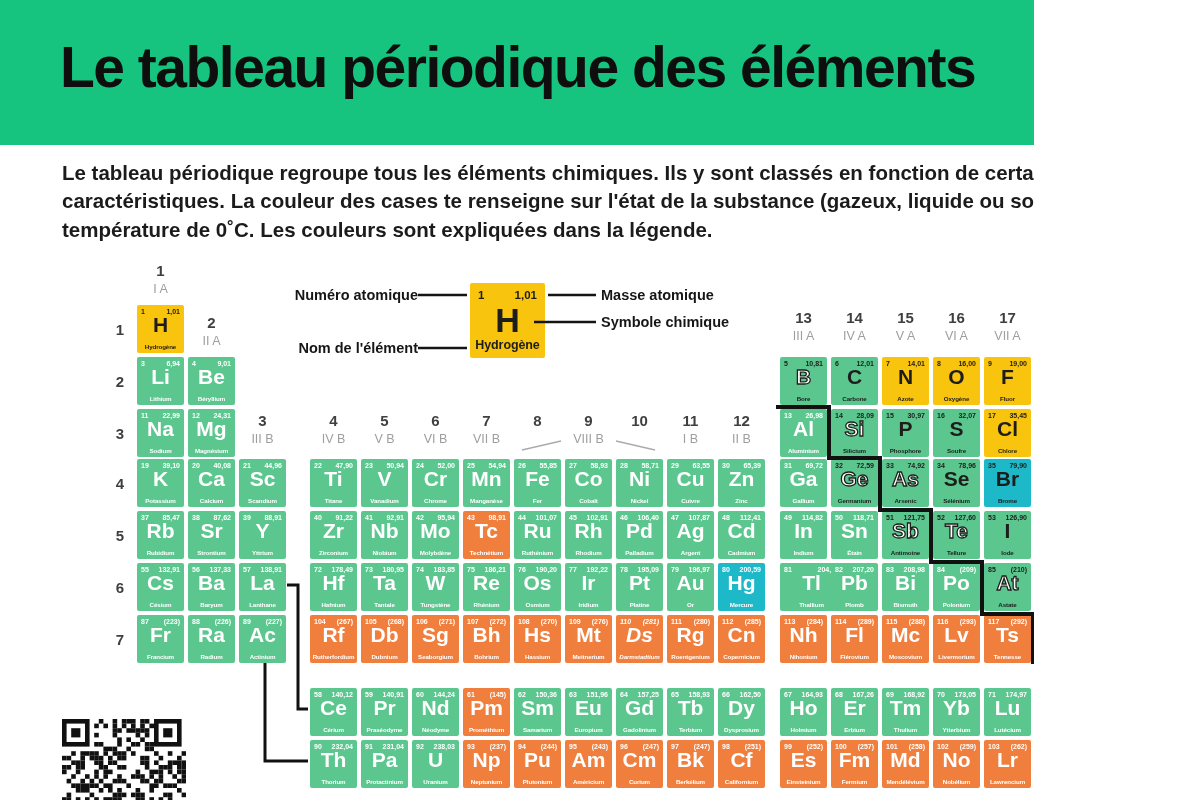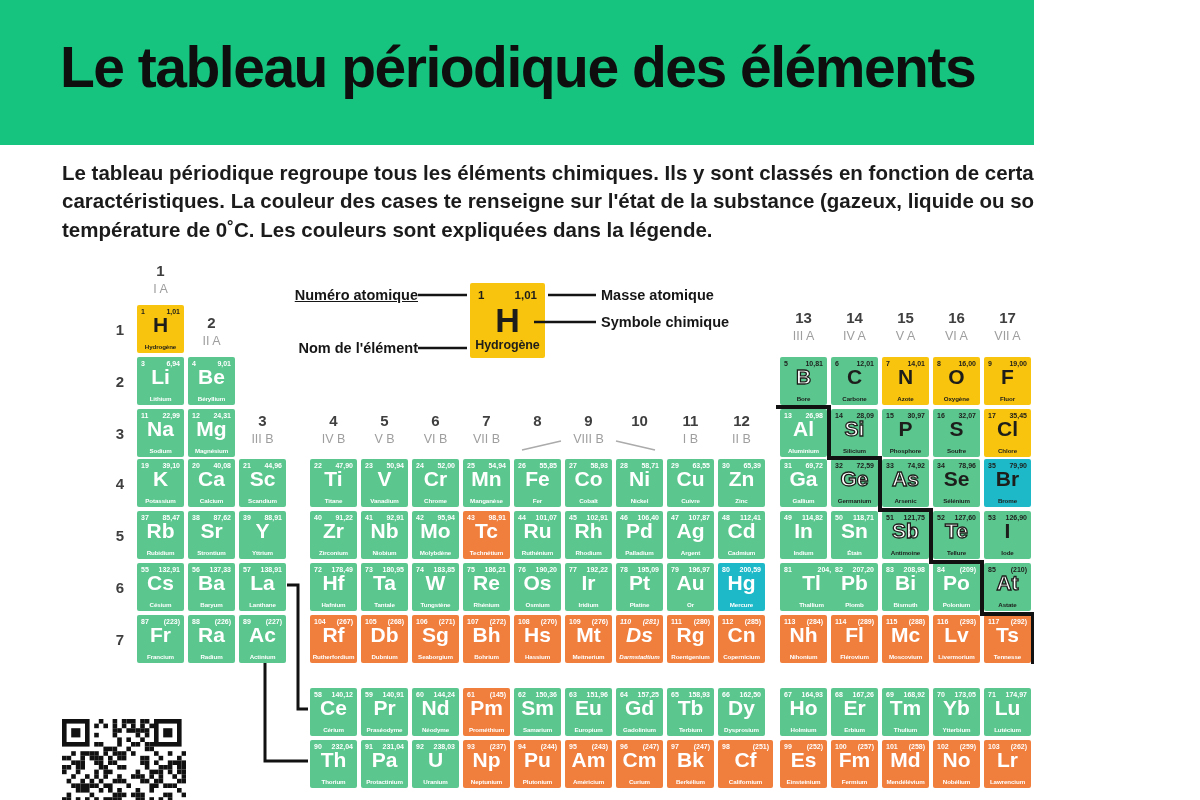--- a/index.html
+++ b/index.html
@@ -36,21 +36,21 @@
 </style>
 </head>
 <body>
 
 <div id="poster">
 
   <div class="band" style="background: rgb(22, 196, 127);"></div>
   <div class="title">Le tableau périodique des éléments</div>
   <div class="intro">Le tableau périodique regroupe tous les éléments chimiques. Ils y sont classés en fonction de certaines caractéristiques. La couleur des cases te renseigne sur l'état de la substance (gazeux, liquide ou solide) à une température de 0˚C. Les couleurs sont expliquées dans la légende.</div>
 
-  <div class="legtext ra" style="left:248px;top:287px;text-decoration:underline;">Numéro atomique</div>
+  <div class="legtext ra" style="left:248px;top:287px;">Numéro atomique</div>
   <div class="legtext" style="left:601px;top:287px;">Masse atomique</div>
   <div class="legtext" style="left:601px;top:314px;">Symbole chimique</div>
   <div class="legtext ra" style="left:248px;top:340px;">Nom de l'élément</div>
 
   <div class="bigcell s-gas">
     <span class="num">1</span>
     <span class="mass">1,01</span>
     <span class="sym">H</span>
     <span class="ename">Hydrogène</span>
   </div>
@@ -721,21 +721,21 @@
         <span class="mass">(247)</span>
         <span class="sym">Cm</span>
         <span class="ename">Curium</span>
       </div>
       <div class="cell s-synthetic t-light" style="left: 667px; top: 740px;">
         <span class="num">97</span>
         <span class="mass">(247)</span>
         <span class="sym">Bk</span>
         <span class="ename">Berkélium</span>
       </div>
-      <div class="cell s-synthetic t-light" style="left: 718px; top: 740px; padding-left: 8px;">
+      <div class="cell s-synthetic t-light" style="left: 718px; top: 740px;">
         <span class="num">98</span>
         <span class="mass">(251)</span>
         <span class="sym">Cf</span>
         <span class="ename">Californium</span>
       </div>
       <div class="cell s-synthetic t-light" style="left: 780px; top: 740px;">
         <span class="num">99</span>
         <span class="mass">(252)</span>
         <span class="sym">Es</span>
         <span class="ename">Einsteinium</span>

